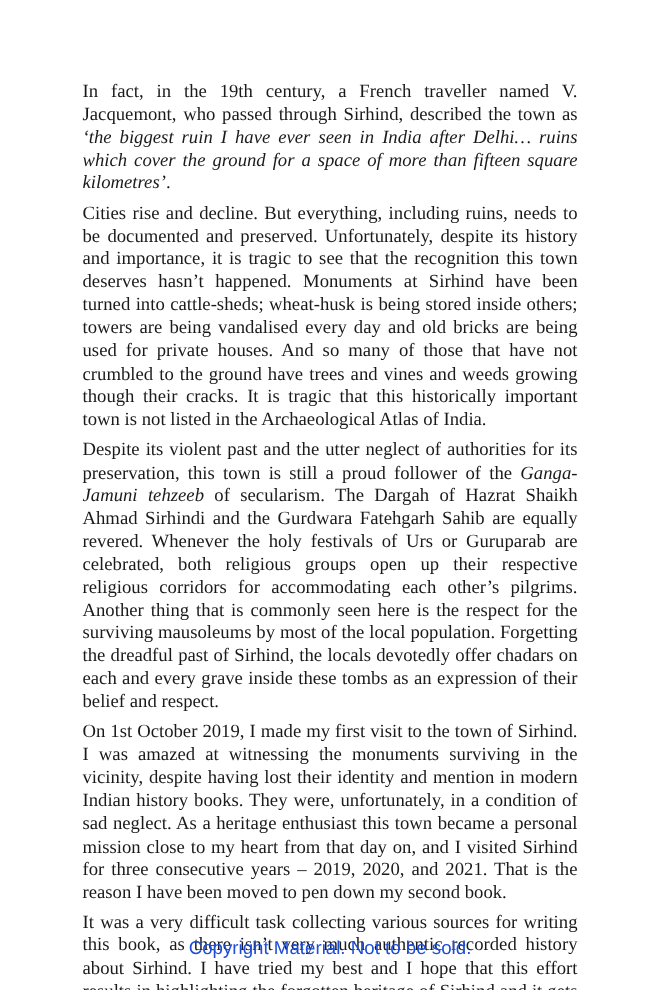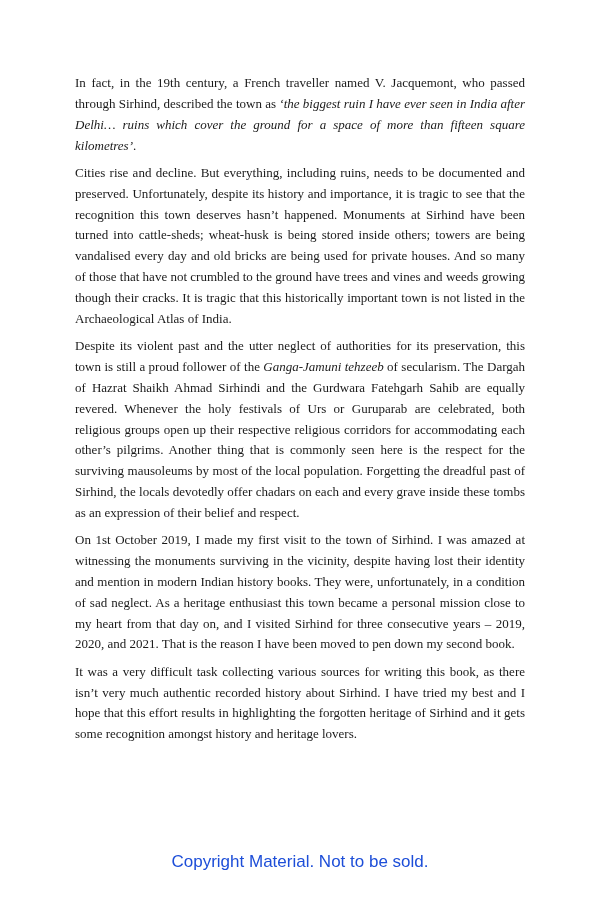--- a/index.html
+++ b/index.html
@@ -6,21 +6,21 @@
   body {
     width: 600px; height: 900px; background: #ffffff; position: relative; overflow: hidden;
     font-family: "Liberation Serif", "DejaVu Serif", serif;
     color: #1a1a1a;
   }
   .page-text {
     position: absolute; left: 75px; top: 73px; width: 450px;
   }
   .para {
     margin: 0 0 6.5px 0;
-    font-size: 13px;
+    font-size: 17px;
     line-height: 20.85px;
     text-align: justify;
     text-align-last: left;
   }
   em { font-style: italic; }
   .footer {
     position: absolute; left: 0; right: 0; top: 852px;
     text-align: center;
     font-family: "Liberation Sans", "DejaVu Sans", sans-serif;
     font-size: 17px; color: #1d4ed8;

